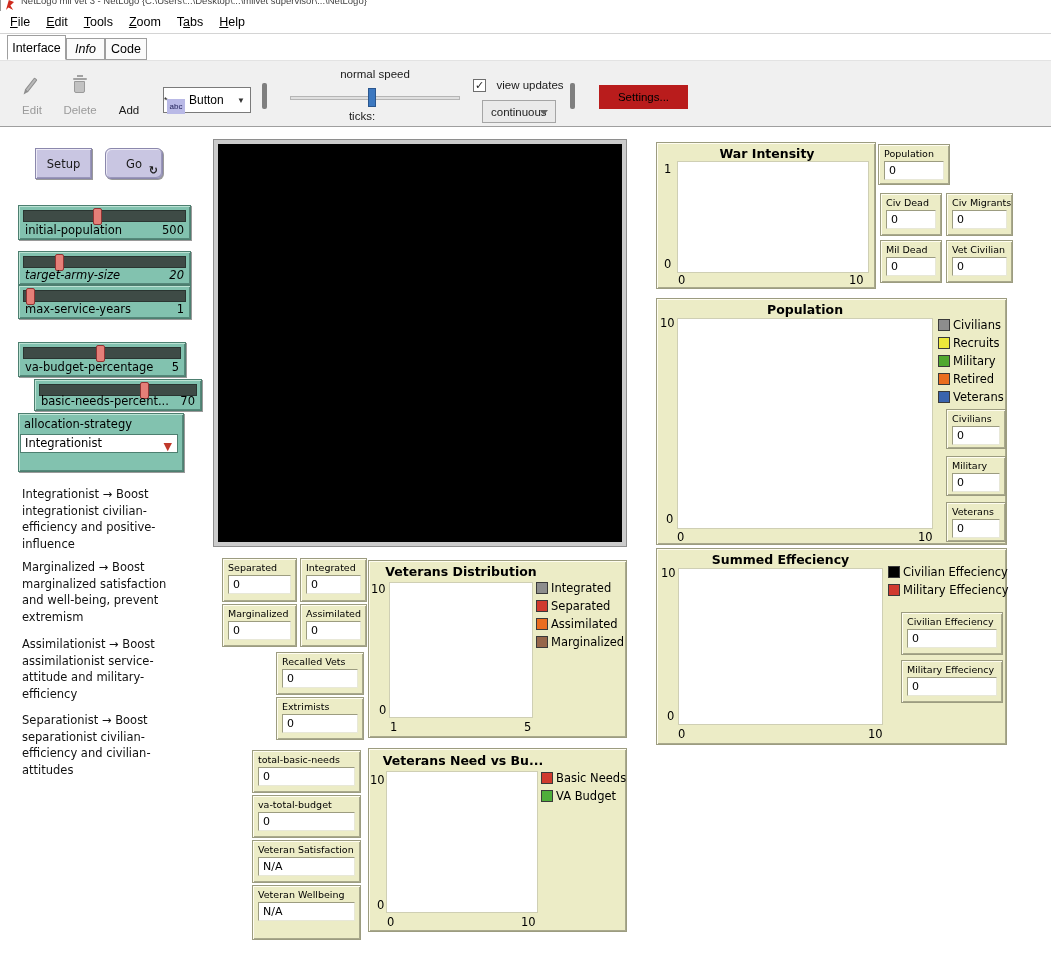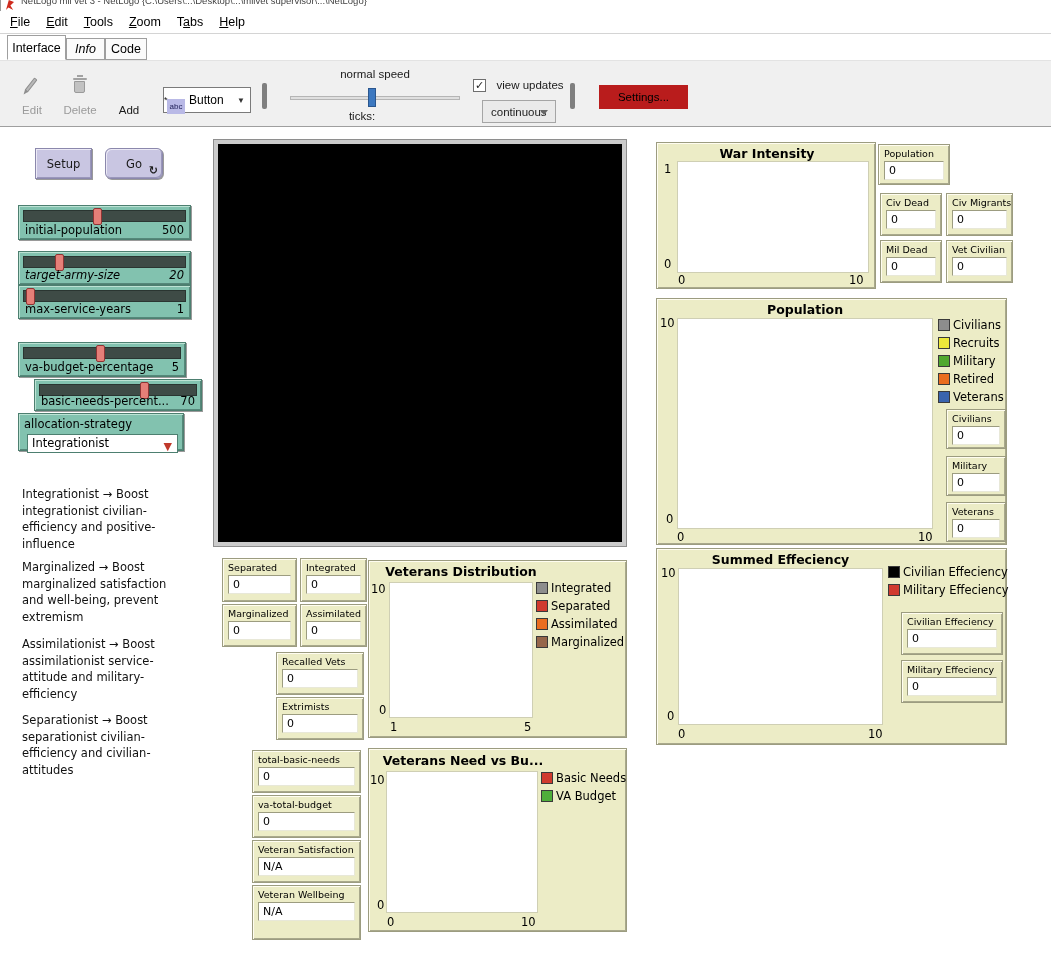--- a/index.html
+++ b/index.html
@@ -53,21 +53,21 @@
 
   .slider { position:absolute; background:#82c2af; border:1px solid #4d7f70;
     box-shadow: inset 1px 1px 0 #bce3d4, inset -1px -1px 0 #55887a, 1px 1px 0 #9a9a9a; }
   .strack { position:absolute; left:4px; right:4px; top:4px; height:12px; background:#3e4b46; border:1px solid #2a3531; }
   .shandle { position:absolute; top:-3px; width:9px; height:17px; background:#e57f78; border:1px solid #8f3434; border-radius:2px; }
   .srow { position:absolute; left:6px; right:6px; bottom:2px; display:flex; justify-content:space-between; font-size:11.5px; color:#000; }
 
   .chooser { position:absolute; background:#82c2af; border:1px solid #4d7f70;
     box-shadow: inset 1px 1px 0 #bce3d4, inset -1px -1px 0 #55887a, 1px 1px 0 #9a9a9a; }
   .chooser .clabel { position:absolute; left:5px; top:3px; font-size:11.5px; }
-  .chooser .cbox { position:absolute; left:8px; right:5px; top:20px; height:19px; background:#fff; border:1px solid #4d7f70; font-size:11.5px; line-height:17px; padding-left:4px; }
+  .chooser .cbox { position:absolute; left:1px; right:5px; top:20px; height:19px; background:#fff; border:1px solid #4d7f70; font-size:11.5px; line-height:17px; padding-left:4px; }
   .chooser .ctri { position:absolute; right:5px; top:3px; color:#c0392b; font-size:11px; }
 
   .note { position:absolute; left:22px; width:162px; font-size:11.5px; line-height:16.5px; color:#111; }
 
   .view-frame { position:absolute; background:#cbcbcb; border:1px solid #8e8e8e; padding:4px; }
   .view-canvas { width:100%; height:100%; background:#000; }
 
   .monitor { position:absolute; background:#ececc6; border:1px solid #9c9c80;
     box-shadow: inset 1px 1px 0 #fffdf0, inset -1px -1px 0 #a9a98c; }
   .mlabel { position:absolute; left:5px; top:3px; font-size:9.5px; white-space:nowrap; }
@@ -201,21 +201,21 @@
   <div class="slider nlfont" style="left:34px; top:379px; width:168px; height:32px;">
     <div class="strack">
         <div class="shandle" style="left:64%;"></div>
       </div>
     <div class="srow">
         <span>basic-needs-percent...</span>
         <span>70</span>
       </div>
   </div>
 
-  <div class="chooser nlfont" style="left:18px; top:413px; width:166px; height:38px;">
+  <div class="chooser nlfont" style="left:18px; top:413px; width:166px; height:59px;">
     <div class="clabel">allocation-strategy</div>
     <div class="cbox">
       <span>Integrationist</span>
       <span class="ctri">▼</span>
     </div>
   </div>
 
   <div class="note nlfont" style="top:486px;">Integrationist → Boost integrationist civilian-efficiency and positive-influence</div>
   <div class="note nlfont" style="top:559px;">Marginalized → Boost marginalized satisfaction and well-being, prevent extremism</div>
   <div class="note nlfont" style="top:712px;">Separationist → Boost separationist civilian-efficiency and civilian-attitudes</div>

